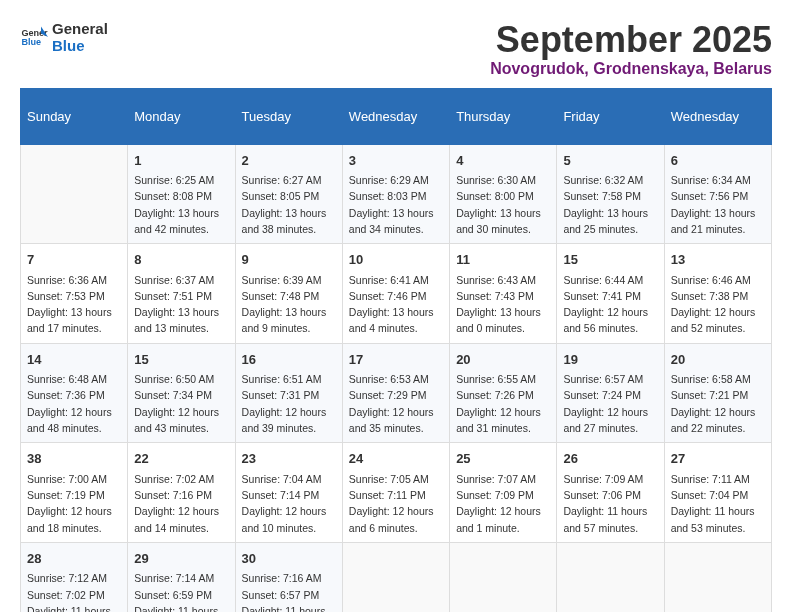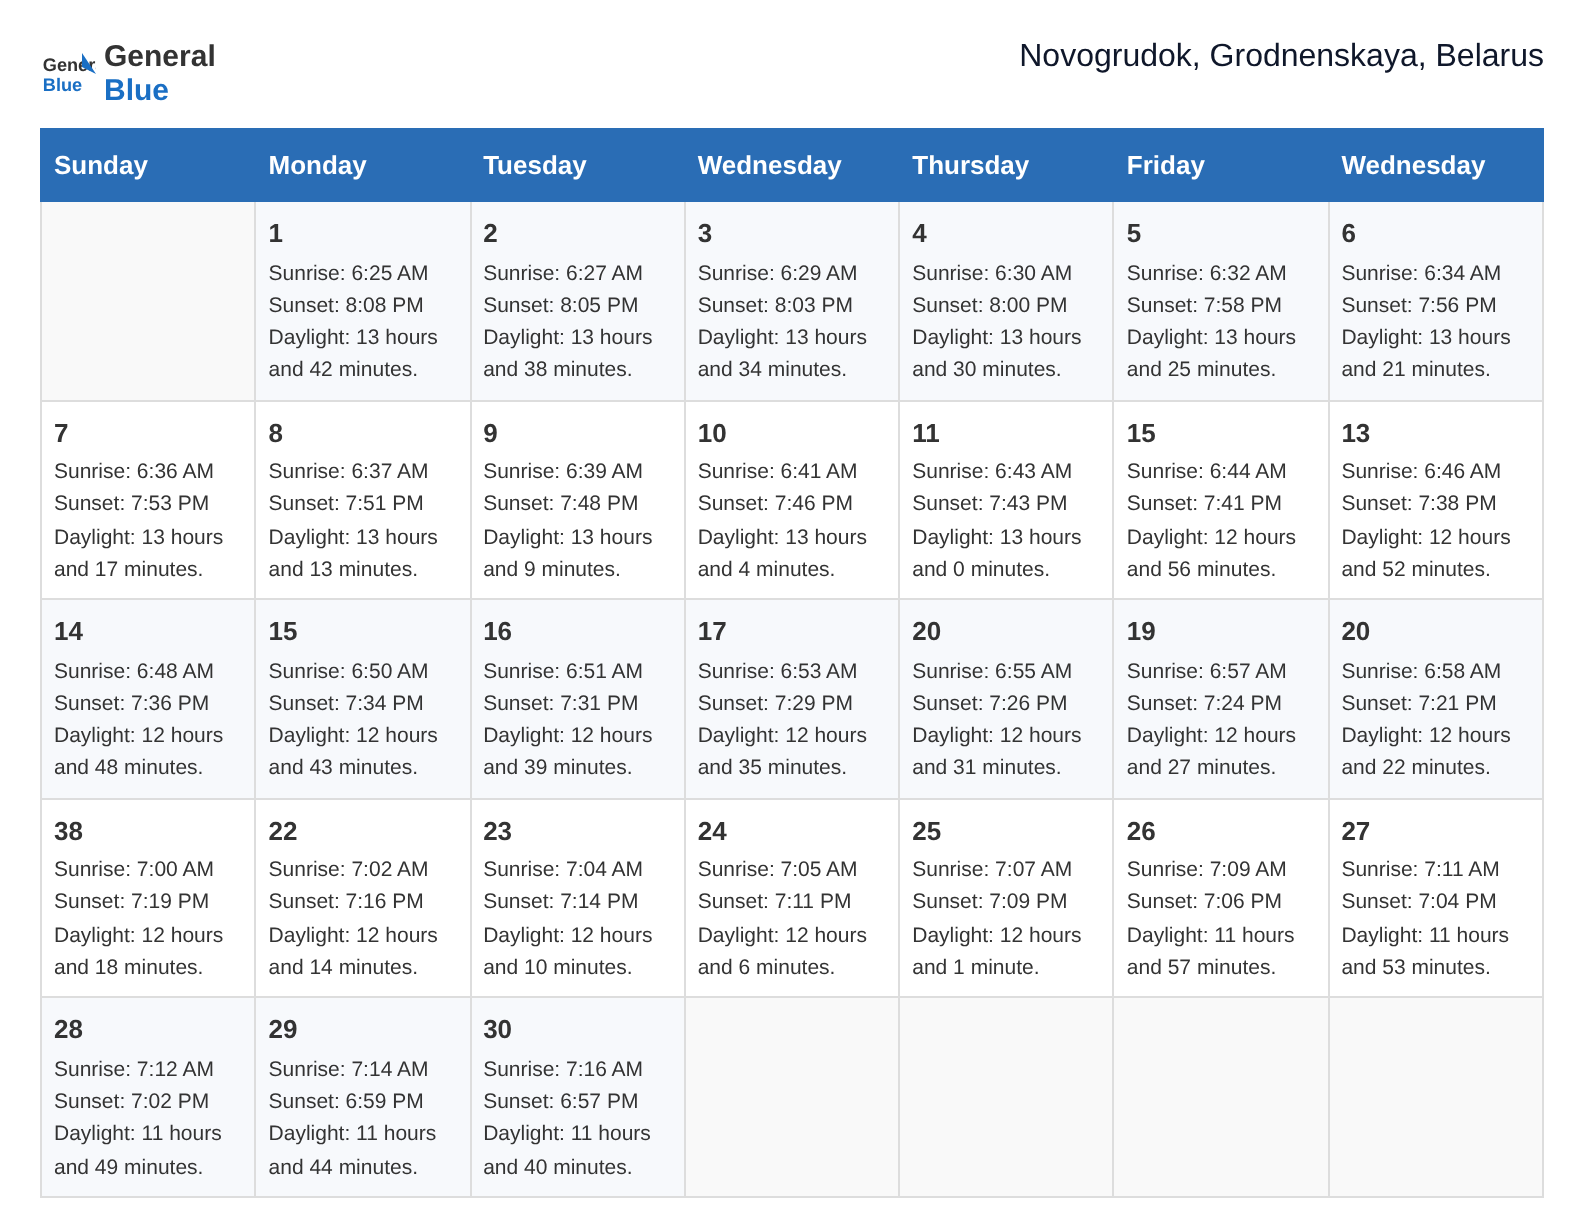--- a/index.html
+++ b/index.html
@@ -29,35 +29,36 @@
       text-align: right;
     }
     .month-title {
       font-size: 36px;
       font-weight: bold;
       color: #333;
       line-height: 1.1;
     }
     .subtitle {
       font-size: 16px;
-      color: #0f172a;
+      color: #701a75;
+      font-weight: bold;
     }
     table {
       width: 100%;
       border-collapse: collapse;
       font-size: 11px;
     }
     thead tr {
       background-color: #2a6db5;
       color: white;
     }
     thead th {
-      padding: 10px 6px;
+      padding: 20px 6px;
       font-size: 13px;
-      font-weight: bold;
+      font-weight: normal;
       text-align: left;
       border: 1px solid #2a6db5;
     }
     tbody tr {
       border-bottom: 1px solid #ccc;
     }
     tbody td {
       padding: 6px 6px;
       vertical-align: top;
       border: 1px solid #ddd;
@@ -95,20 +96,21 @@
       <text x="2" y="18" font-size="13" font-weight="bold" fill="#333">General</text>
       <text x="2" y="32" font-size="13" font-weight="bold" fill="#1a6fc4">Blue</text>
       <polygon points="30,5 40,20 30,15" fill="#1a6fc4"></polygon>
     </svg>
     <div>
       <div style="font-size:15px;font-weight:bold;color:#333;">General</div>
       <div style="font-size:15px;font-weight:bold;color:#1a6fc4;">Blue</div>
     </div>
   </div>
   <div class="title-section">
+    <div class="month-title">September 2025</div>
     <div class="subtitle">Novogrudok, Grodnenskaya, Belarus</div>
   </div>
 </div>
 
 <table>
   <thead>
     <tr>
     <th>Sunday</th>
         <th>Monday</th>
         <th>Tuesday</th>

